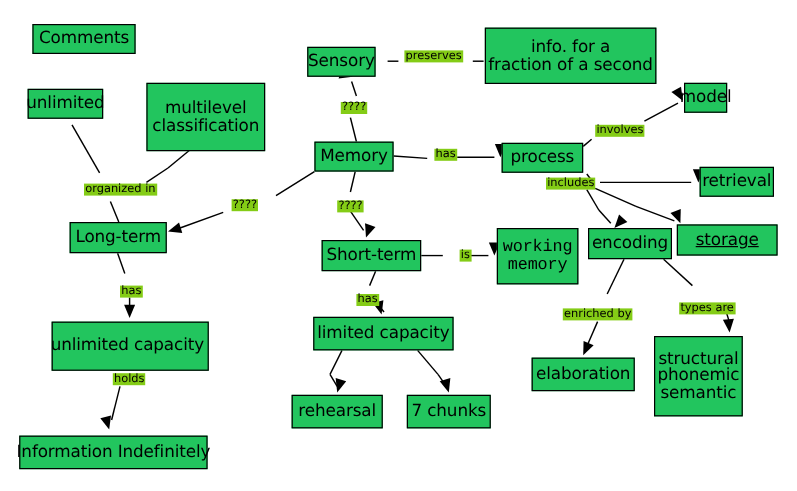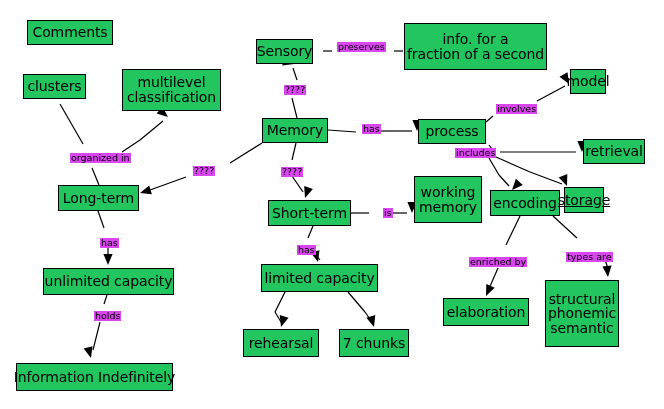--- a/index.html
+++ b/index.html
@@ -39,21 +39,21 @@
     z-index: 3;
     padding: 0 3px;
   }
   .node .ln { display: block; white-space: nowrap; }
   .edge-label {
     position: absolute;
     color: #000000;
     font-size: 9.5px;
     line-height: 1;
     white-space: nowrap;
-    background: #d946ef;
+    background: #84cc16;
     z-index: 4;
     padding: 0 1px;
   }
 </style>
 </head>
 <body>
 
 <div id="canvas">
 
   <svg id="edges" viewBox="0 0 664 409" xmlns="http://www.w3.org/2000/svg">
@@ -151,23 +151,23 @@
         <line x1="604" y1="256" x2="608" y2="269" stroke="#000000" stroke-width="1.2"></line>
         <polygon points="608.0,277.0 602.4,266.5 611.6,265.6" fill="#000000"></polygon>
       </g>
     </svg>
 
   <div id="node-layer">
       <div class="node" style="left: 27px; top: 20px; width: 86px; height: 25px;">
         <span class="ln">Comments</span>
       </div>
       <div class="node" style="left: 23px; top: 74px; width: 63px; height: 25px;">
-        <span class="ln">clusters</span>
-      </div>
-      <div class="node" style="left: 122px; top: 69px; width: 99px; height: 42px;">
+        <span class="ln">unlimited</span>
+      </div>
+      <div class="node" style="left: 122px; top: 69px; width: 99px; height: 57px;">
         <span class="ln">multilevel</span>
         <span class="ln">classification</span>
       </div>
       <div class="node" style="left: 256px; top: 39px; width: 57px; height: 25px;">
         <span class="ln">Sensory</span>
       </div>
       <div class="node" style="left: 404px; top: 23px; width: 143px; height: 47px;">
         <span class="ln">info. for a</span>
         <span class="ln">fraction of a second</span>
       </div>
@@ -182,31 +182,31 @@
       </div>
       <div class="node" style="left: 583px; top: 139px; width: 62px; height: 25px;">
         <span class="ln">retrieval</span>
       </div>
       <div class="node" style="left: 58px; top: 185px; width: 81px; height: 26px;">
         <span class="ln">Long-term</span>
       </div>
       <div class="node" style="left: 268px; top: 200px; width: 83px; height: 26px;">
         <span class="ln">Short-term</span>
       </div>
-      <div class="node" style="left: 414px; top: 176px; width: 68px; height: 47px;">
+      <div class="node" style="left: 414px; top: 190px; width: 68px; height: 47px; font-family: Liberation Mono, monospace;">
         <span class="ln">working</span>
         <span class="ln">memory</span>
       </div>
       <div class="node" style="left: 490px; top: 190px; width: 70px; height: 26px;">
         <span class="ln">encoding</span>
       </div>
-      <div class="node" style="left: 564px; top: 187px; width: 40px; height: 26px; text-decoration: underline;">
+      <div class="node" style="left: 564px; top: 187px; width: 84px; height: 26px; text-decoration: underline;">
         <span class="ln">storage</span>
       </div>
-      <div class="node" style="left: 43px; top: 268px; width: 131px; height: 27px;">
+      <div class="node" style="left: 43px; top: 268px; width: 131px; height: 41px; align-items: flex-end;">
         <span class="ln">unlimited capacity</span>
       </div>
       <div class="node" style="left: 261px; top: 264px; width: 117px; height: 28px;">
         <span class="ln">limited capacity</span>
       </div>
       <div class="node" style="left: 443px; top: 298px; width: 86px; height: 28px;">
         <span class="ln">elaboration</span>
       </div>
       <div class="node" style="left: 545px; top: 280px; width: 74px; height: 67px;">
         <span class="ln">structural</span>

